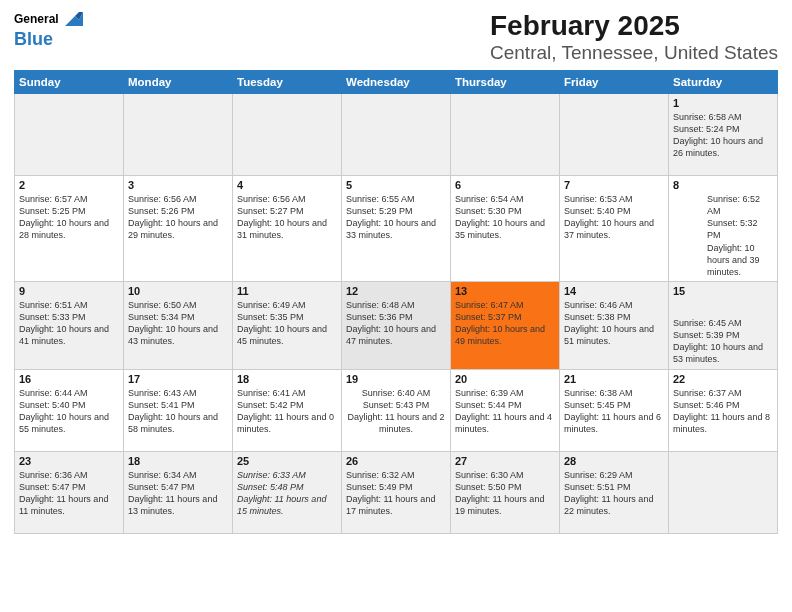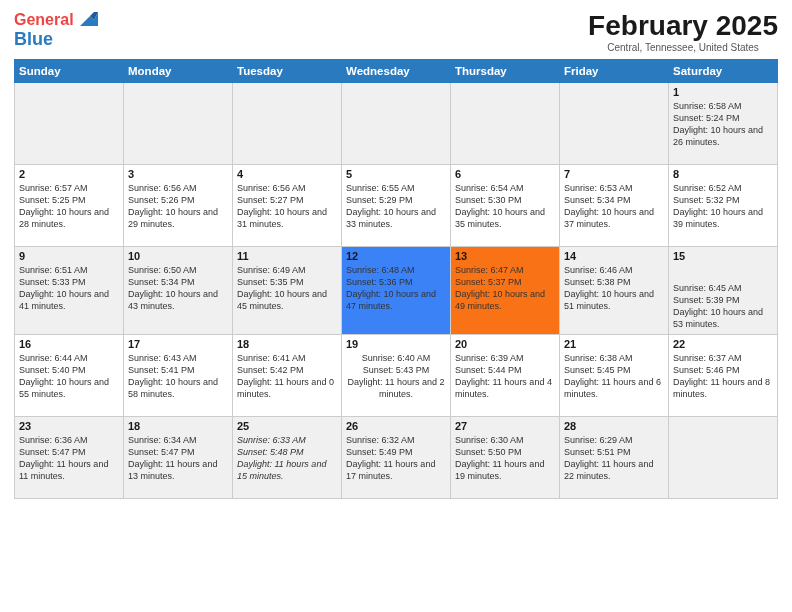--- a/index.html
+++ b/index.html
@@ -20,41 +20,41 @@
       display: flex;
       justify-content: space-between;
       align-items: flex-start;
       margin-bottom: 6px;
     }
     .logo {
       display: flex;
       align-items: center;
     }
     .logo-text {
-      font-size: 16px;
+      font-size: 12px;
       font-weight: bold;
-      color: #ef4444;
+      color: #000000;
       line-height: 1.1;
     }
     .logo-icon {
       width: 22px;
       height: 22px;
       margin-left: 2px;
       margin-top: -2px;
     }
     .title-block {
-      text-align: center;
+      text-align: left;
     }
     .month-title {
       font-size: 28px;
       font-weight: bold;
       color: #1a1a1a;
     }
     .location {
-      font-size: 10px;
+      font-size: 19px;
       color: #555;
     }
     .calendar {
       width: 100%;
       border-collapse: collapse;
       table-layout: fixed;
     }
     .calendar th {
       background: #2a7abf;
       color: #fff;
@@ -164,26 +164,26 @@
           </td>
           <td>
             <div class="day-num">6</div>
             <div class="day-info" style="white-space: pre-line;">Sunrise: 6:54 AM
 Sunset: 5:30 PM
 Daylight: 10 hours and 35 minutes.</div>
           </td>
           <td>
             <div class="day-num">7</div>
             <div class="day-info" style="white-space: pre-line;">Sunrise: 6:53 AM
-Sunset: 5:34 PM
+Sunset: 5:40 PM
 Daylight: 10 hours and 37 minutes.</div>
           </td>
           <td>
             <div class="day-num">8</div>
-            <div class="day-info" style="white-space: pre-line;">Sunrise: 6:52 AM
+            <div class="day-info" style="white-space: pre-line; margin-left: 34px;">Sunrise: 6:52 AM
 Sunset: 5:32 PM
 Daylight: 10 hours and 39 minutes.</div>
           </td>
         </tr>
         <tr>
           <td style="background: rgb(240, 240, 240);">
             <div class="day-num">9</div>
             <div class="day-info" style="white-space: pre-line;">Sunrise: 6:51 AM
 Sunset: 5:33 PM
 Daylight: 10 hours and 41 minutes.</div>
@@ -193,21 +193,21 @@
             <div class="day-info" style="white-space: pre-line;">Sunrise: 6:50 AM
 Sunset: 5:34 PM
 Daylight: 10 hours and 43 minutes.</div>
           </td>
           <td style="background: rgb(240, 240, 240);">
             <div class="day-num">11</div>
             <div class="day-info" style="white-space: pre-line;">Sunrise: 6:49 AM
 Sunset: 5:35 PM
 Daylight: 10 hours and 45 minutes.</div>
           </td>
-          <td style="background: #3b82f6;">
+          <td style="background: #e5e5e5;">
             <div class="day-num">12</div>
             <div class="day-info" style="white-space: pre-line;">Sunrise: 6:48 AM
 Sunset: 5:36 PM
 Daylight: 10 hours and 47 minutes.</div>
           </td>
           <td style="background: #f97316;">
             <div class="day-num">13</div>
             <div class="day-info" style="white-space: pre-line;">Sunrise: 6:47 AM
 Sunset: 5:37 PM
 Daylight: 10 hours and 49 minutes.</div>

